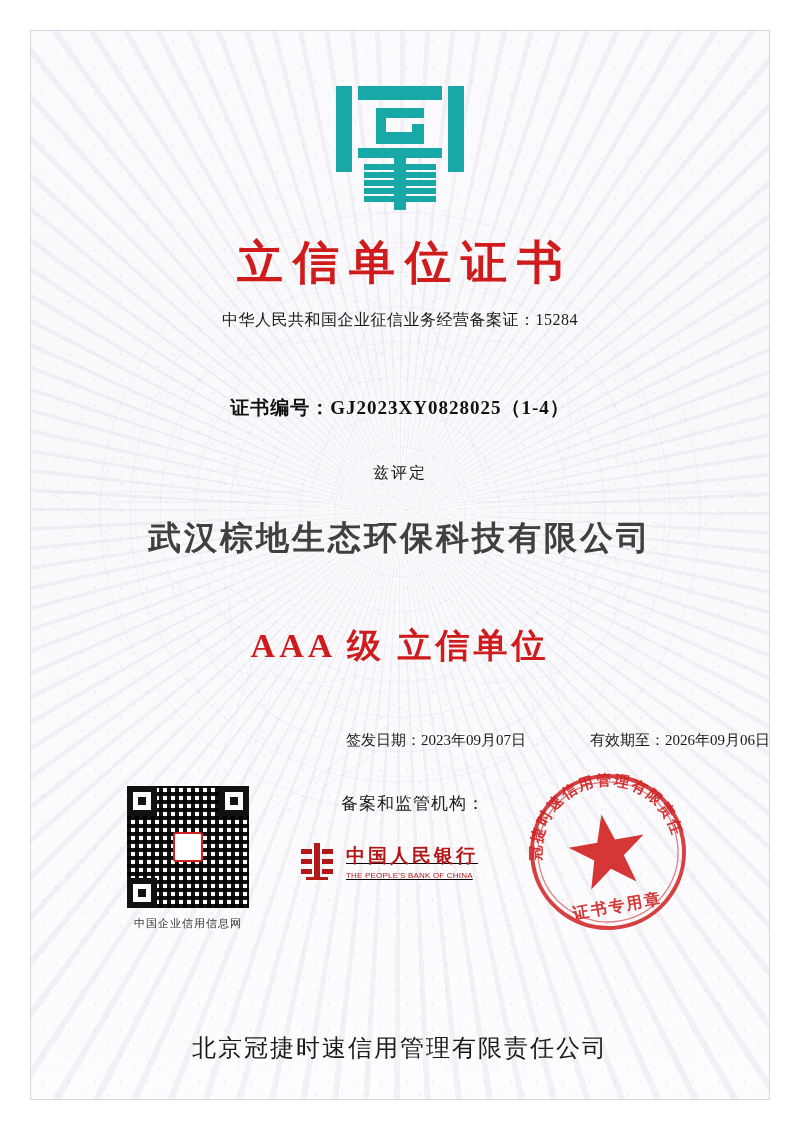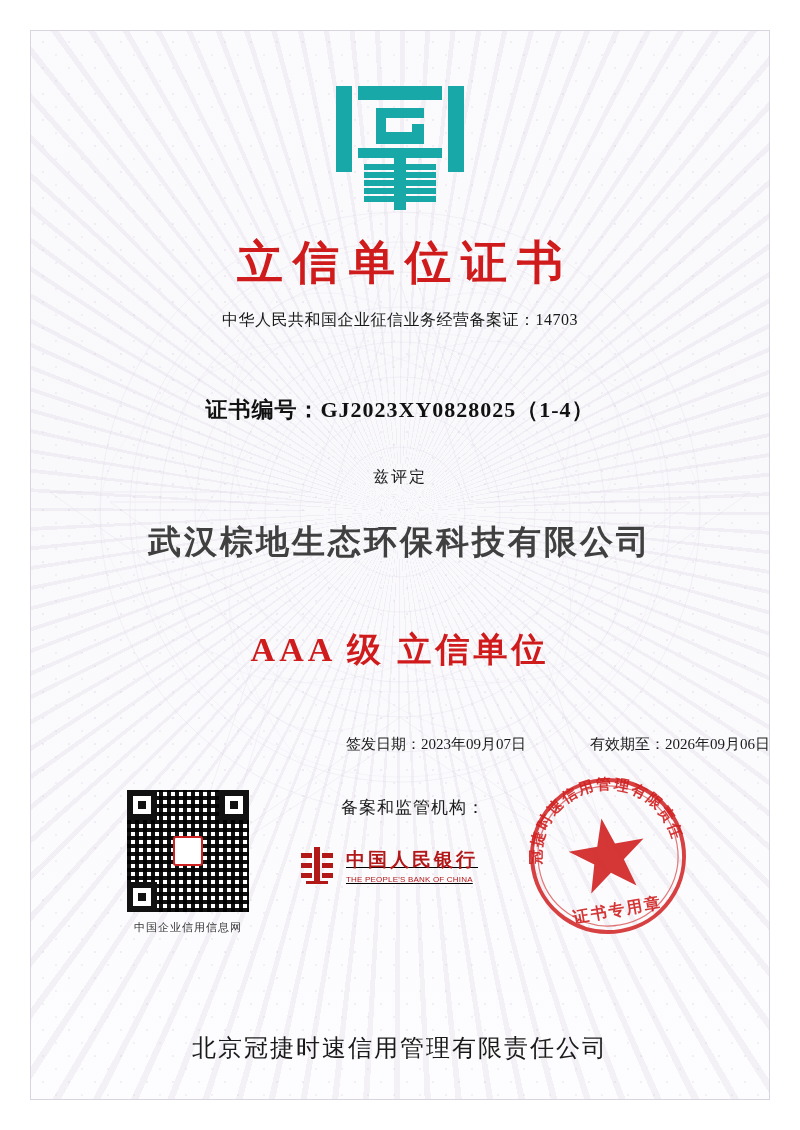--- a/index.html
+++ b/index.html
@@ -82,21 +82,21 @@
     text-indent: 10px;
   }
   .subtitle {
     margin-top: 16px;
     font-size: 16px;
     color: #1a1a1a;
     letter-spacing: 0.5px;
   }
   .cert-no {
     margin-top: 64px;
-    font-size: 22px;
+    font-size: 19px;
     font-weight: bold;
     color: #111;
     letter-spacing: 1px;
   }
   .hereby {
     margin-top: 42px;
     font-size: 16px;
     color: #1a1a1a;
     letter-spacing: 2px;
   }
@@ -296,21 +296,21 @@
           <path d="M34 82 h30 v6 h-30 z M34 90 h30 v6 h-30 z M34 98 h30 v6 h-30 z M34 106 h30 v6 h-30 z M34 114 h30 v6 h-30 z"></path>
 
           <path d="M76 82 h30 v6 h-30 z M76 90 h30 v6 h-30 z M76 98 h30 v6 h-30 z M76 106 h30 v6 h-30 z M76 114 h30 v6 h-30 z"></path>
 
           <rect x="64" y="76" width="12" height="52"></rect>
         </g>
       </svg>
     </div>
 
     <div class="main-title">立信单位证书</div>
-    <div class="subtitle">中华人民共和国企业征信业务经营备案证：14703</div>
+    <div class="subtitle">中华人民共和国企业征信业务经营备案证：15284</div>
 
     <div class="cert-no">证书编号：GJ2023XY0828025（1-4）</div>
 
     <div class="hereby">兹评定</div>
 
     <div class="company">武汉棕地生态环保科技有限公司</div>
 
     <div class="grade">AAA 级 立信单位</div>
 
     <div class="dates">

